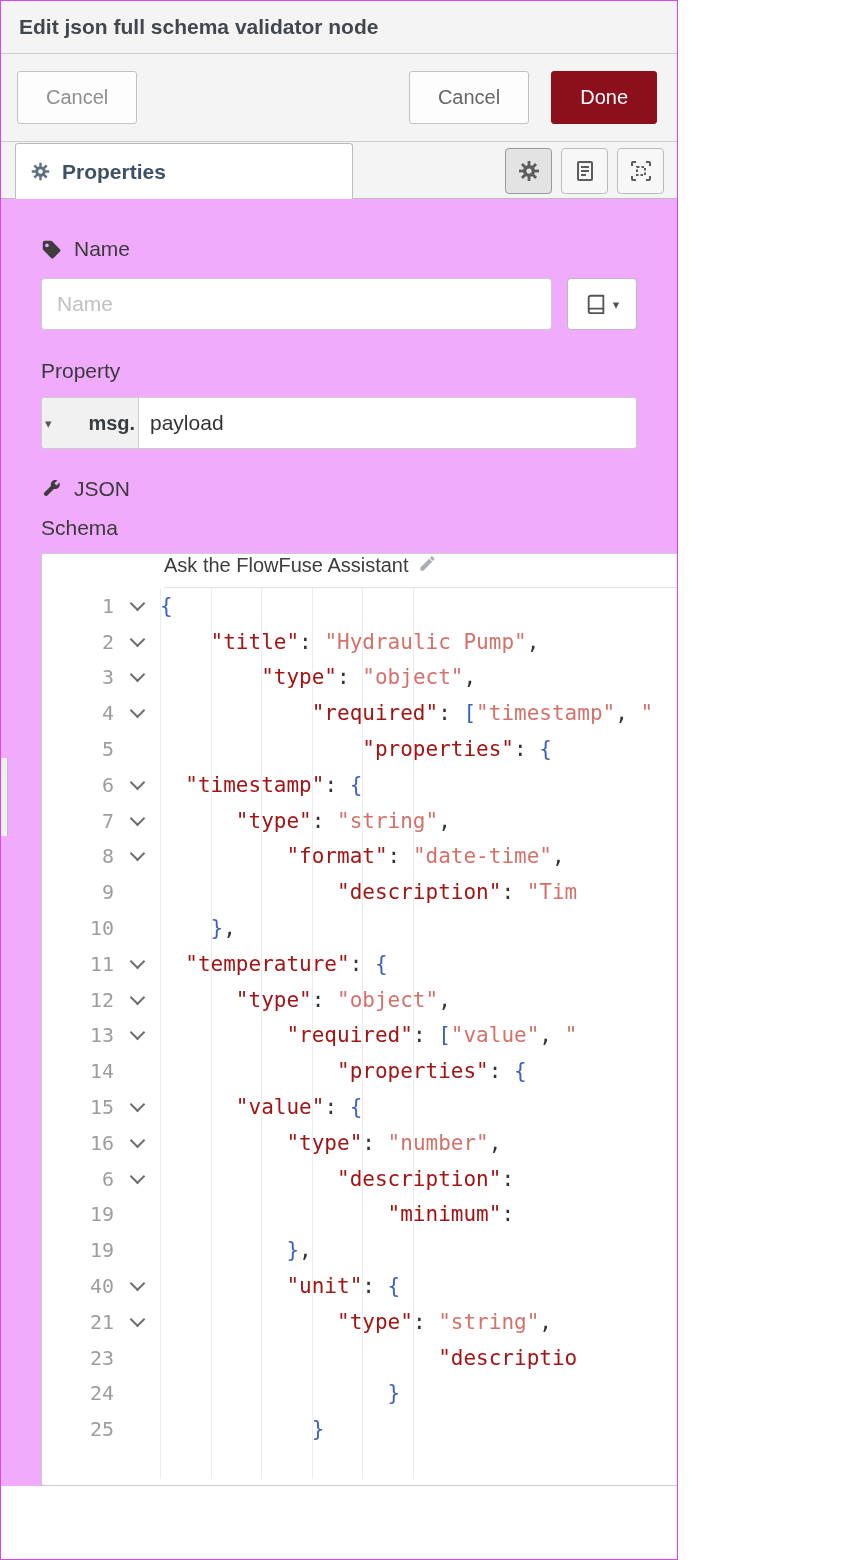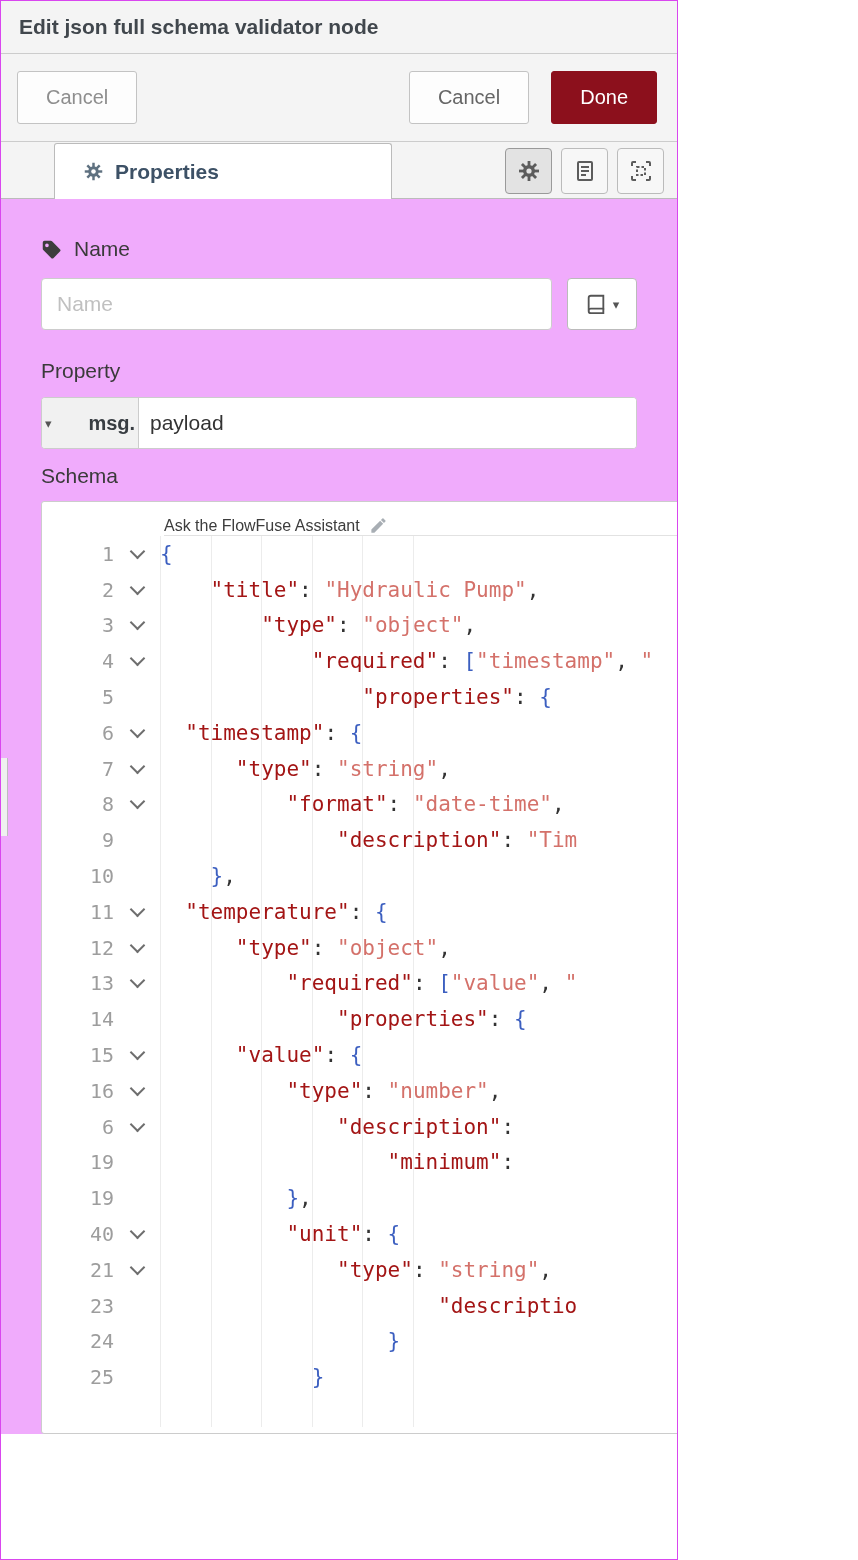--- a/index.html
+++ b/index.html
@@ -13,21 +13,21 @@
   
   .toolbar { height: 88px; background: #f4f4f4; border-bottom: 1px solid #cccccc; display: flex; align-items: center; justify-content: space-between; padding: 0 20px 0 16px; }
   .btn { height: 53px; font-size: 20px; border-radius: 3px; border: 1px solid #c3c3c3; background: #fdfdfd; padding: 0 28px; font-family: inherit; }
   .btn-delete { color: #8e8e8e; }
   .btn-cancel { color: #666; }
   .btn-done { background: #8C101C; border-color: #8C101C; color: #fff; }
   .tb-right { display: flex; gap: 22px; }
 
   
   .tabrow { height: 57px; background: #f4f4f4; border-bottom: 1px solid #bbbbbb; position: relative; display: flex; align-items: flex-end; padding-left: 14px; }
-  .tab { height: 56px; width: 338px; background: #fff; border: 1px solid #bbbbbb; border-bottom: none; border-radius: 3px 3px 0 0; display: flex; align-items: center; gap: 11px; padding-left: 28px; position: relative; top: 1px; margin-left: 39px; }
+  .tab { height: 56px; width: 338px; background: #fff; border: 1px solid #bbbbbb; border-bottom: none; border-radius: 3px 3px 0 0; display: flex; align-items: center; gap: 11px; padding-left: 14px; position: relative; top: 1px; }
   .tab span.lbl { font-size: 21px; font-weight: bold; color: #3d5166; }
   .tab-btns { position: absolute; right: 13px; top: 6px; display: flex; gap: 9px; }
   .ibtn { width: 47px; height: 46px; border: 1px solid #bbb; border-radius: 4px; background: #f7f7f7; display: flex; align-items: center; justify-content: center; }
   .ibtn.active { background: #e3e3e3; border-color: #9a9a9a; }
 
   
   .form { background: #f0abfc; padding: 20px 40px 0 40px; }
   .flabel { display: flex; align-items: center; gap: 12px; margin-top: 0; font-size: 21px; color: #3a3a3a; }
   .flabel .txtlbl { font-size: 21px; color: #3a3a3a; }
   .row-name-label { margin-top: 18px; }
@@ -40,21 +40,21 @@
   .typed-input { display: flex; margin-top: 14px; height: 52px; border: 1px solid #ccc; border-radius: 4px; overflow: hidden; background: #fff; }
   .ti-prefix { width: 97px; background: #f1f1f1; border-right: 1px solid #ccc; display: flex; align-items: center; justify-content: center; gap: 8px; }
   .ti-prefix .pfx { font-size: 20px; font-weight: 600; color: #383d42; margin-left: 29px; }
   .ti-value { flex: 1; display: flex; align-items: center; }
   .ti-value input { border: none; outline: none; width: 100%; height: 100%; font-size: 21px; color: #333; padding-left: 11px; font-family: inherit; }
   .row-json-label { margin-top: 28px; }
   .row-schema-label { margin-top: 15px; }
 
   
   .editor { position: relative; margin-top: 13px; width: 778px; height: 933px; border: 1px solid #ccc; border-radius: 3px; background: #fff; overflow: hidden; font-family: "DejaVu Sans Mono", monospace; }
-  .assist { position: absolute; left: 122px; top: 0; right: 94px; height: 34px; display: flex; align-items: flex-end; gap: 9px; font-family: "Liberation Sans", sans-serif; font-size: 16px; color: #3c3c3c; border-bottom: 1px solid #e2e2e2; }
+  .assist { position: absolute; left: 122px; top: 0; right: 94px; height: 34px; display: flex; align-items: flex-start; gap: 9px; font-family: "Liberation Sans", sans-serif; font-size: 20px; color: #3c3c3c; border-bottom: 1px solid #e2e2e2; }
   .guide { position: absolute; top: 34px; bottom: 6px; width: 1px; background: #ececec; }
   .lines { position: absolute; top: 34px; left: 0; right: 92px; bottom: 0; overflow: hidden; }
   .cl { display: flex; align-items: center; height: 35.8px; position: relative; z-index: 1; }
   .ln { width: 72px; text-align: right; font-size: 20px; color: #9d9d9d; flex: none; }
   .fold { width: 46px; flex: none; display: flex; align-items: center; justify-content: center; }
   .chev { display: inline-block; width: 11px; height: 11px; border-right: 2px solid #6e6e6e; border-bottom: 2px solid #6e6e6e; transform: rotate(45deg); margin-top: -5px; }
   .txt { white-space: pre; font-size: 21px; overflow: hidden; }
   .tk-k { color: #a31515; }
   .tk-v { color: #d4716a; }
   .tk-p { color: #333333; }
@@ -182,20 +182,28 @@
     <div class="typed-input">
       <div class="ti-prefix">
         <span class="caret">▾</span>
         <span class="pfx">msg.</span>
       </div>
       <div class="ti-value">
         <input type="text" value="payload" style="">
       </div>
     </div>
 
+    <div class="flabel row-json-label">
+      <span class="icon">
+        <svg width="21" height="21" viewBox="0 0 24 24" fill="#3d3d3d">
+            <path d="M21.5 6.2c0 2.9-2.35 5.3-5.25 5.3-.5 0-1-.07-1.46-.21L7.3 18.77a2.42 2.42 0 0 1-3.42-3.42l7.48-7.49a5.23 5.23 0 0 1-.21-1.46C11.15 3.5 13.5 1.1 16.4 1.1c.8 0 1.56.18 2.24.5l-3.33 3.33 2.36 2.36L21 3.96c.32.68.5 1.44.5 2.24z"></path>
+          </svg>
+      </span>
+      <span class="txtlbl">JSON</span>
+    </div>
 
     <div class="flabel row-schema-label">
       <span class="txtlbl">Schema</span>
     </div>
 
     <div class="editor">
       <div class="assist">
         <span>Ask the FlowFuse Assistant</span>
         <span class="icon">
           <svg width="19" height="19" viewBox="0 0 24 24" fill="#a8aeb4">

